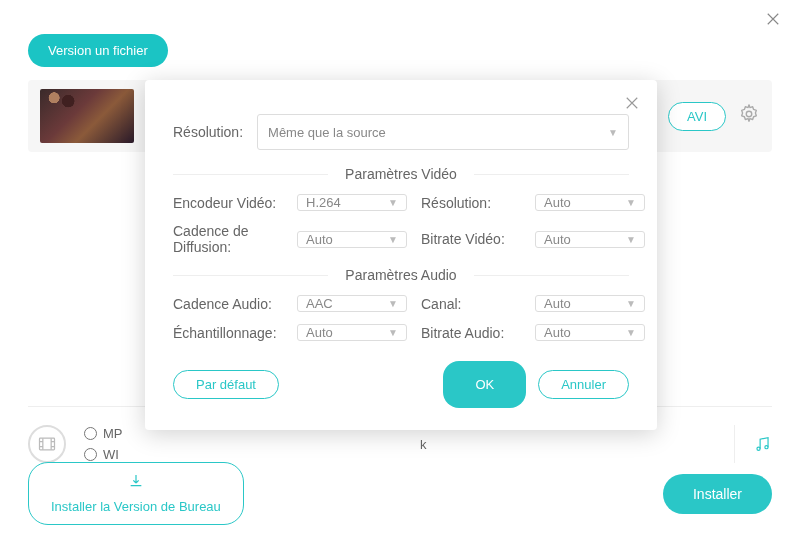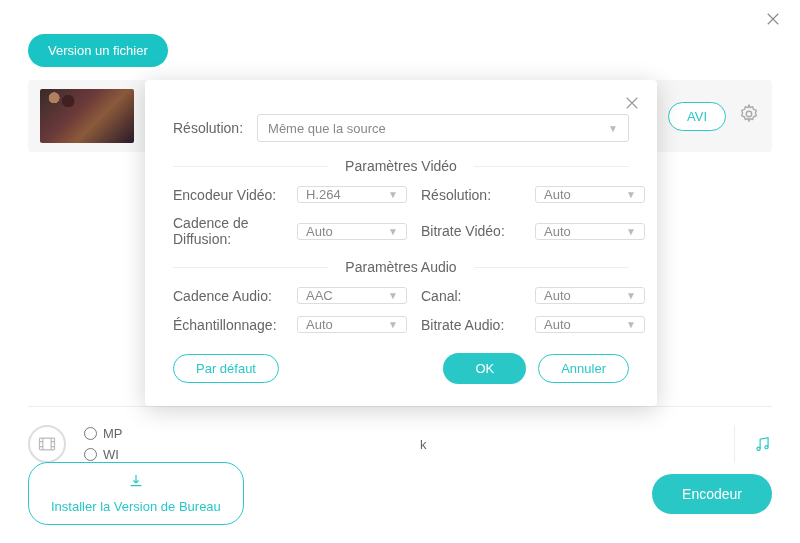--- a/index.html
+++ b/index.html
@@ -33,36 +33,36 @@
 .install-btn svg { width: 16px; height: 16px; }
 .convert-btn { background: #2ac7c7; color: #fff; border: none; border-radius: 20px; padding: 12px 30px; font-size: 14px; cursor: pointer; }
 
 
 .modal { position: absolute; top: 80px; left: 145px; width: 512px; background: #fff; border-radius: 4px; box-shadow: 0 4px 24px rgba(0,0,0,.18); padding: 24px 28px 22px; z-index: 10; }
 .modal-close { position: absolute; top: 14px; right: 16px; cursor: pointer; color: #999; }
 .modal-close svg { width: 18px; height: 18px; }
 
 .res-row { display: flex; align-items: center; gap: 14px; margin-bottom: 16px; margin-top: 10px; }
 .res-row label { color: #666; font-size: 14px; }
-.res-select { flex: 1; height: 28px; border: 1px solid #ddd; border-radius: 3px; background: #fff; color: #888; font-size: 13px; padding: 0 10px; display: flex; align-items: center; justify-content: space-between; cursor: pointer; }
+.res-select { flex: 1; height: 36px; border: 1px solid #ddd; border-radius: 3px; background: #fff; color: #888; font-size: 13px; padding: 0 10px; display: flex; align-items: center; justify-content: space-between; cursor: pointer; }
 .res-select .chev { color: #bbb; font-size: 10px; }
 
 .section-title { text-align: center; color: #666; font-size: 14px; position: relative; margin: 12px 0; }
 .section-title::before, .section-title::after { content:""; position: absolute; top: 50%; width: 34%; height: 1px; background: #eee; }
 .section-title::before { left: 0; }
 .section-title::after { right: 0; }
 
 .grid { display: grid; grid-template-columns: 110px 110px 100px 110px; gap: 12px 14px; align-items: center; margin-bottom: 8px; }
 .grid label { color: #666; font-size: 14px; }
 .sel { height: 17px; border: 1px solid #ddd; border-radius: 3px; background: #fff; color: #888; font-size: 13px; padding: 0 8px; display: flex; align-items: center; justify-content: space-between; cursor: pointer; }
 .sel .chev { color: #bbb; font-size: 10px; }
 
 .modal-footer { display: flex; align-items: center; gap: 12px; margin-top: 20px; }
 .btn-outline { border: 1.5px solid #2ac7c7; color: #2ac7c7; background: #fff; border-radius: 16px; padding: 6px 22px; font-size: 13px; cursor: pointer; }
-.btn-primary { background: #2ac7c7; color: #fff; border: none; border-radius: 16px; padding: 8px 32px; font-size: 13px; cursor: pointer; }
+.btn-primary { background: #2ac7c7; color: #fff; border: none; border-radius: 16px; padding: 16px 32px; font-size: 13px; cursor: pointer; }
 .spacer { flex: 1; }
 </style>
 </head>
 <body>
 
 <div class="close-main">
   <svg viewBox="0 0 24 24" stroke="currentColor" stroke-width="1.5" fill="none">
       <path d="M5 5l14 14M19 5L5 19"></path>
     </svg>
 </div>
@@ -109,21 +109,21 @@
   </div>
 </div>
 
 <div class="footer">
   <button class="install-btn">
     <svg viewBox="0 0 24 24" fill="none" stroke="currentColor" stroke-width="1.8">
         <path d="M12 3v12m0 0l-4-4m4 4l4-4M4 19h16"></path>
       </svg>
     <span>Installer la Version de Bureau</span>
   </button>
-  <button class="convert-btn">Encodeur</button>
+  <button class="convert-btn">Installer</button>
 </div>
 
 <div class="modal">
   <div class="modal-close">
     <svg viewBox="0 0 24 24" stroke="currentColor" stroke-width="1.5" fill="none">
         <path d="M5 5l14 14M19 5L5 19"></path>
       </svg>
   </div>
 
   <div class="res-row">

